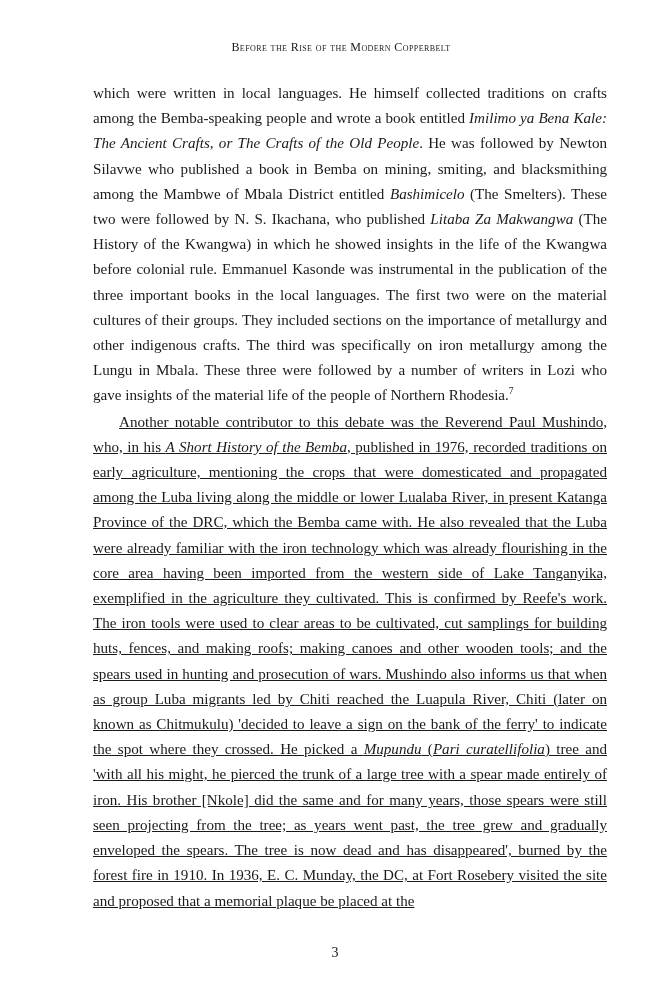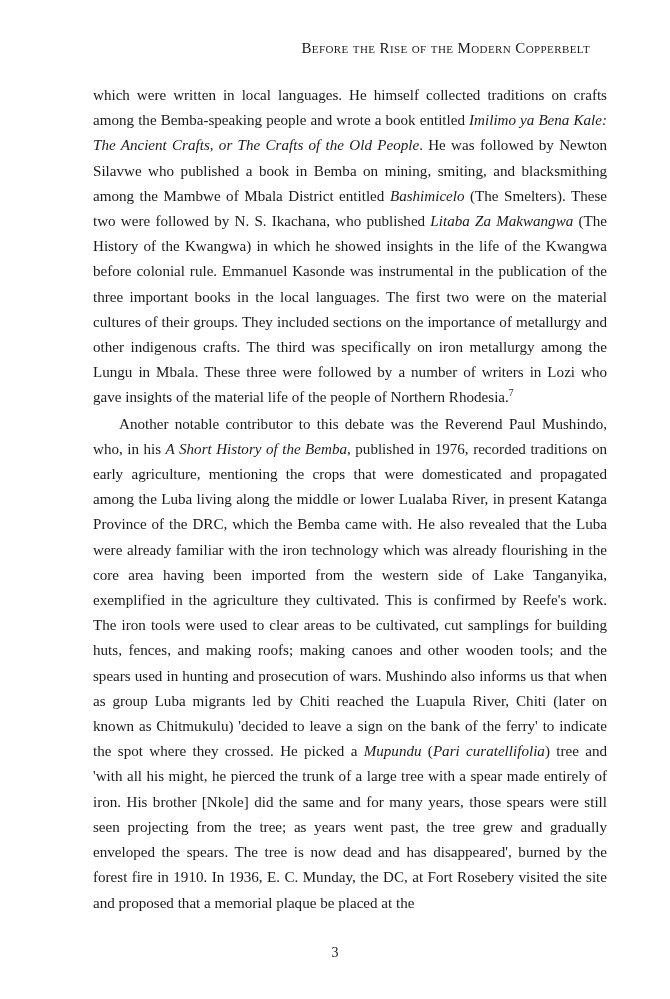--- a/index.html
+++ b/index.html
@@ -15,41 +15,42 @@
     position: relative;
     overflow: hidden;
   }
   .page {
     position: absolute;
     inset: 0;
     padding: 40px 62px 0 92px;
     box-sizing: border-box;
   }
   .running-head {
-    text-align: right;
-    font-size: 15px;
+    text-align: center;
+    font-size: 12px;
     letter-spacing: 0.4px;
     font-variant: small-caps;
     color: #1a1a1a;
     margin: 0 16px 26px 0;
     padding-right: 2px;
     white-space: nowrap;
   }
   .body-text {
     font-size: 15.1px;
     line-height: 25.2px;
     text-align: justify;
     text-justify: inter-word;
     hyphens: none;
   }
   .body-text p {
     margin: 1px;
   }
   .body-text p.indent {
     text-indent: 26px;
+    text-decoration: underline;
   }
   .it {
     font-style: italic;
   }
   sup {
     font-size: 9.6px;
     vertical-align: super;
     line-height: 0;
   }
   .folio {

